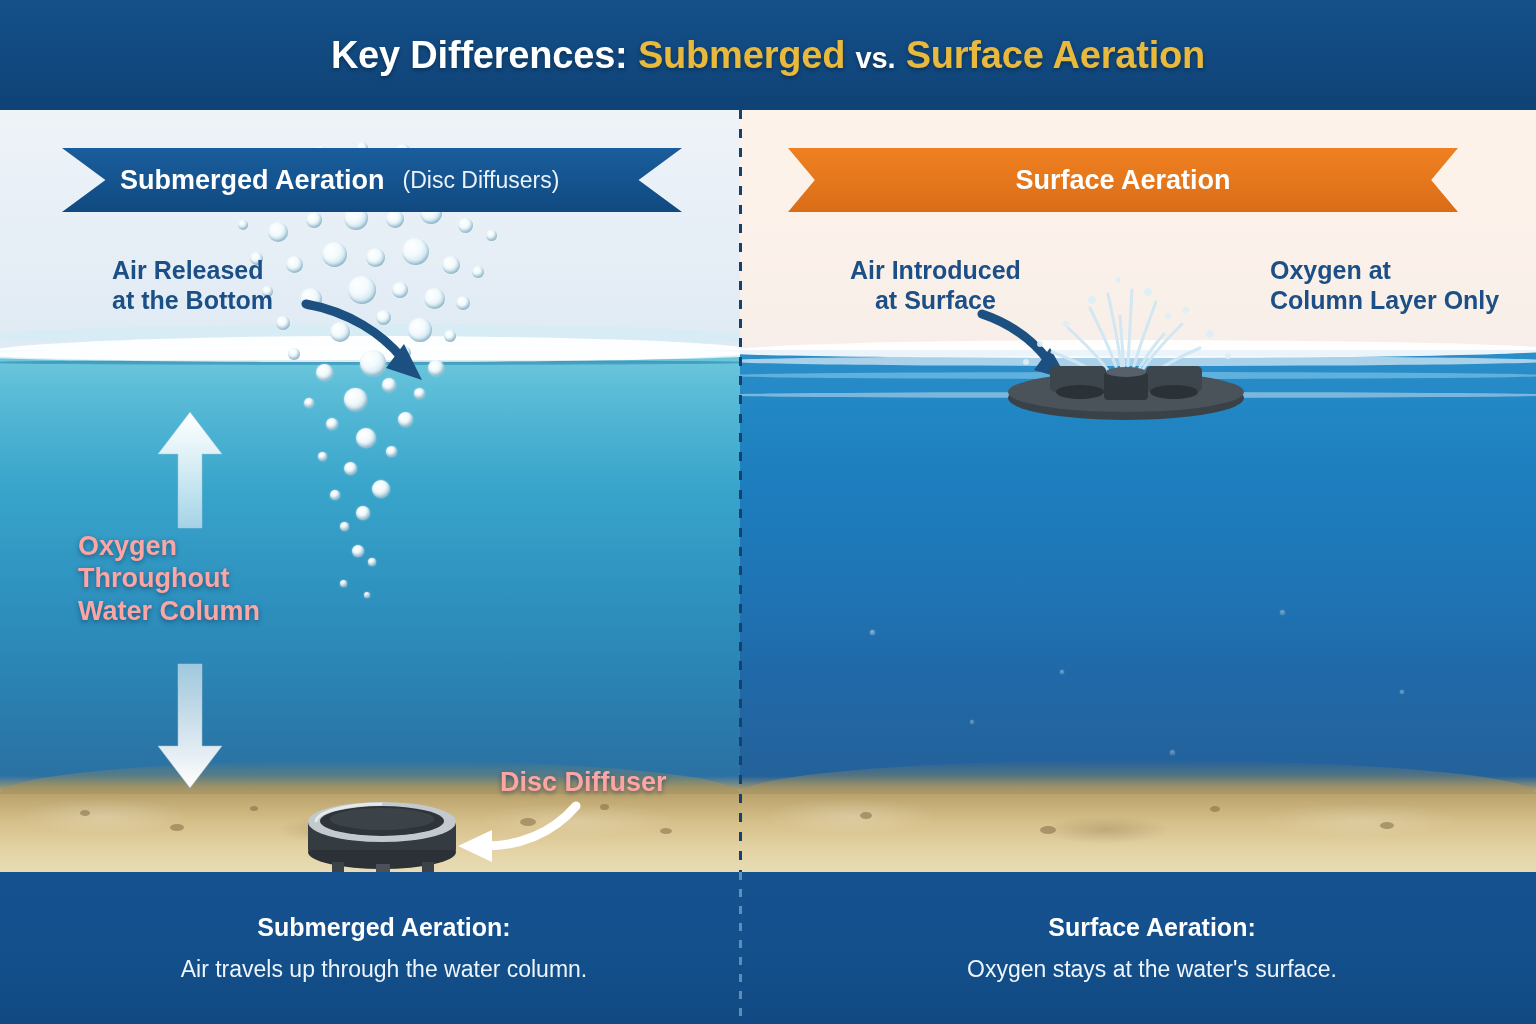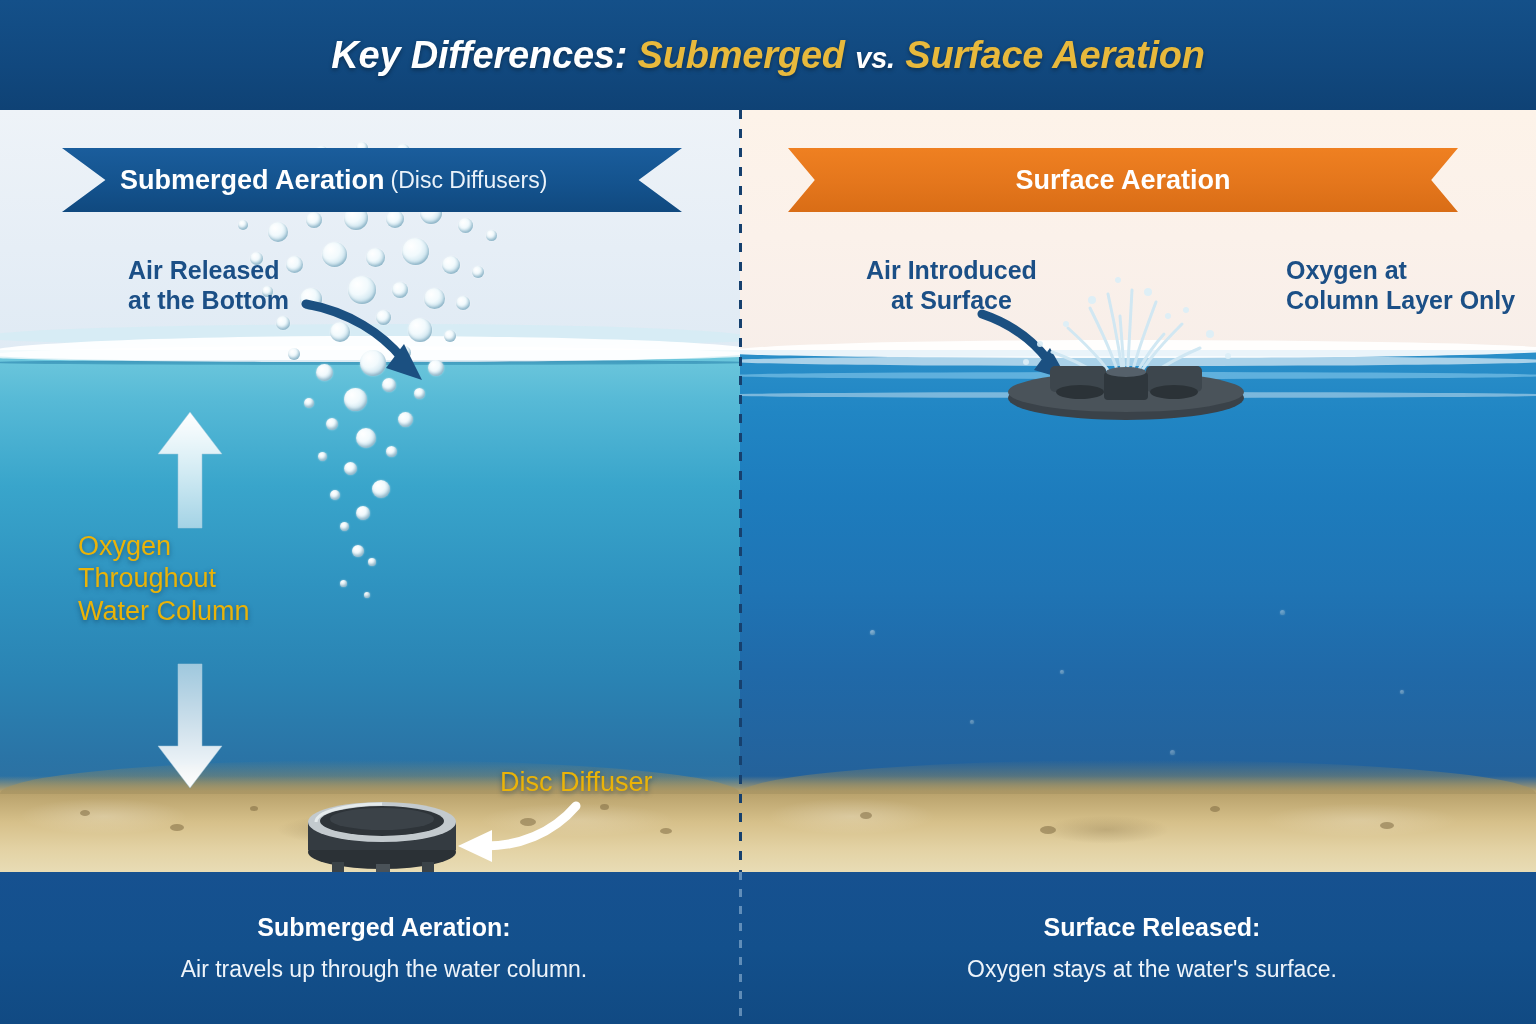--- a/index.html
+++ b/index.html
@@ -11,21 +11,21 @@
   #stage { position:relative; width:1536px; height:1024px; overflow:hidden; }
 
   
   .header {
     position:absolute; left:0; top:0; width:1536px; height:110px;
     background:linear-gradient(180deg,#145089 0%,#11487e 60%,#0f4275 100%);
     display:flex; align-items:center; justify-content:center;
   }
   .header-title {
     font-size:38px; font-weight:bold; letter-spacing:-0.2px;
-    white-space:nowrap; text-shadow:0 2px 4px rgba(0,0,0,.35);font-style:italic;
+    white-space:nowrap; text-shadow:0 2px 4px rgba(0,0,0,.35);
   }
   .t-white { color:#ffffff; }
   .t-gold  { color:#e8b93c; }
   .t-vs    { color:#ffffff; font-size:29px; }
 
   
   .body-area {
     position:absolute; left:0; top:110px; width:1536px; height:762px;
     overflow:hidden;
   }
@@ -126,24 +126,24 @@
     background:linear-gradient(180deg,#ef8021 0%,#e4761c 55%,#d96d16 100%);
     clip-path:polygon(0 0, 100% 0, 96% 50%, 100% 100%, 0 100%, 4% 50%);
     justify-content:center;
   }
   .ribbon-text { color:#fff; font-size:27px; font-weight:bold; white-space:nowrap; }
   .ribbon-sub  { color:#eaf2fa; font-size:23px; font-weight:normal; }
 
   
   .callout {
     position:absolute; color:#1b4f86; font-weight:bold;
-    font-size:25px; line-height:1.18; white-space:nowrap;margin-left:16px;
+    font-size:25px; line-height:1.18; white-space:nowrap;
   }
   .callout-white {
-    position:absolute; color:#eab308; font-weight:normal;
+    position:absolute; color:#fca5a5; font-weight:bold;
     font-size:27px; line-height:1.2; white-space:nowrap;
     text-shadow:0 2px 5px rgba(10,50,80,.55);
   }
 
   
   .center-banner {
     position:absolute; left:578px; top:255px; width:330px; height:46px;
     background:linear-gradient(180deg,#1b5e9e 0%,#14528d 60%,#11497f 100%);
     clip-path:polygon(4% 0, 96% 0, 100% 50%, 96% 100%, 4% 100%, 0 50%);
     display:flex; align-items:center; justify-content:center;
@@ -358,21 +358,21 @@
       </div>
       <div style="position:absolute;left:448px;top:690px;">
         <svg width="140" height="70" viewBox="0 0 140 70">
           <path d="M128 6 C 104 34, 70 46, 38 46" stroke="#ffffff" stroke-width="9" fill="none" stroke-linecap="round"></path>
           <path d="M10 46 L 44 30 L 44 62 Z" fill="#ffffff"></path>
         </svg>
       </div>
 
       <div class="ribbon ribbon-left">
         <span class="ribbon-text">Submerged Aeration</span>
-        <span class="ribbon-sub" style="margin-left:6px;">(Disc Diffusers)</span>
+        <span class="ribbon-sub" style="margin-left:18px;">(Disc Diffusers)</span>
       </div>
     </div>
 
     <div class="panel panel-right">
       <div class="sky-right"></div>
       <div class="water-right"></div>
 
       <div class="surf-band foamR1"></div>
       <div class="surf-band foamR2"></div>
       <div class="surf-band rippleR"></div>
@@ -460,19 +460,19 @@
   </div>
 
   <div class="divider"></div>
 
   <div class="footer">
     <div class="footer-col">
       <div class="footer-title">Submerged Aeration:</div>
       <div class="footer-desc">Air travels up through the water column.</div>
     </div>
     <div class="footer-col">
-      <div class="footer-title">Surface Released:</div>
+      <div class="footer-title">Surface Aeration:</div>
       <div class="footer-desc">Oxygen stays at the water's surface.</div>
     </div>
     <div class="footer-div"></div>
   </div>
 
 </div>
 
 </body></html>

